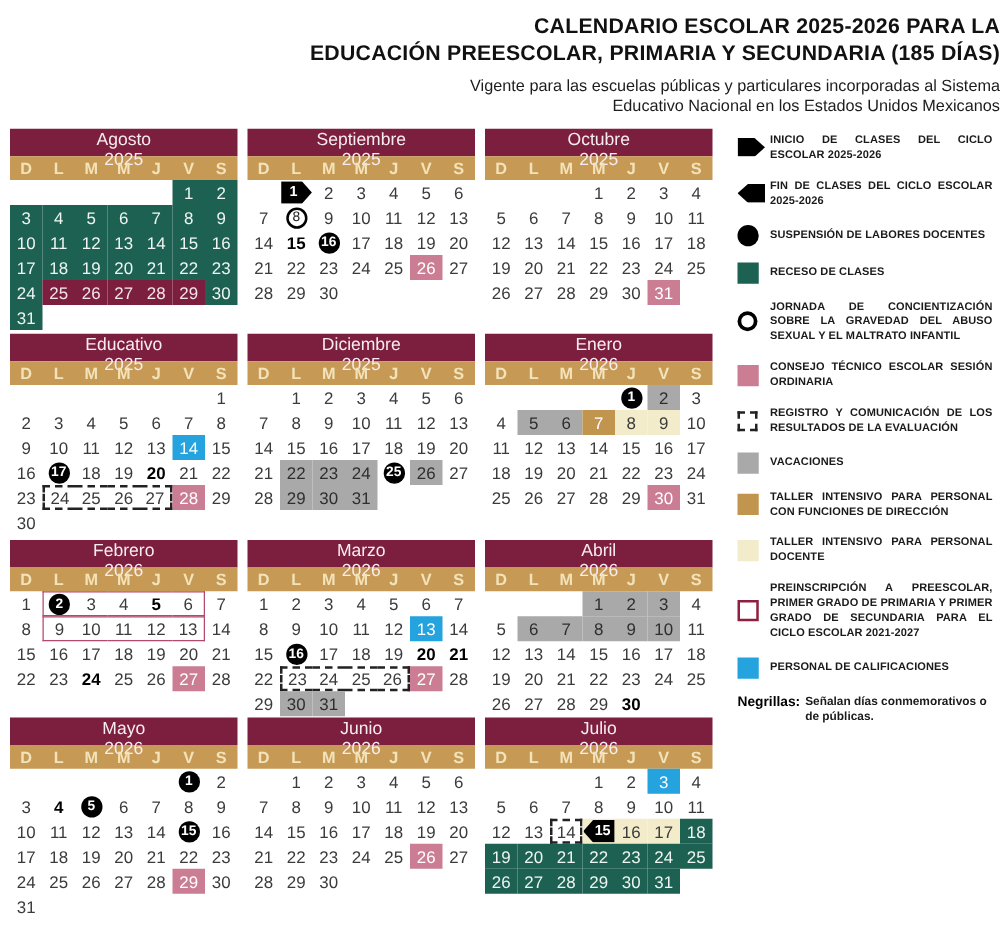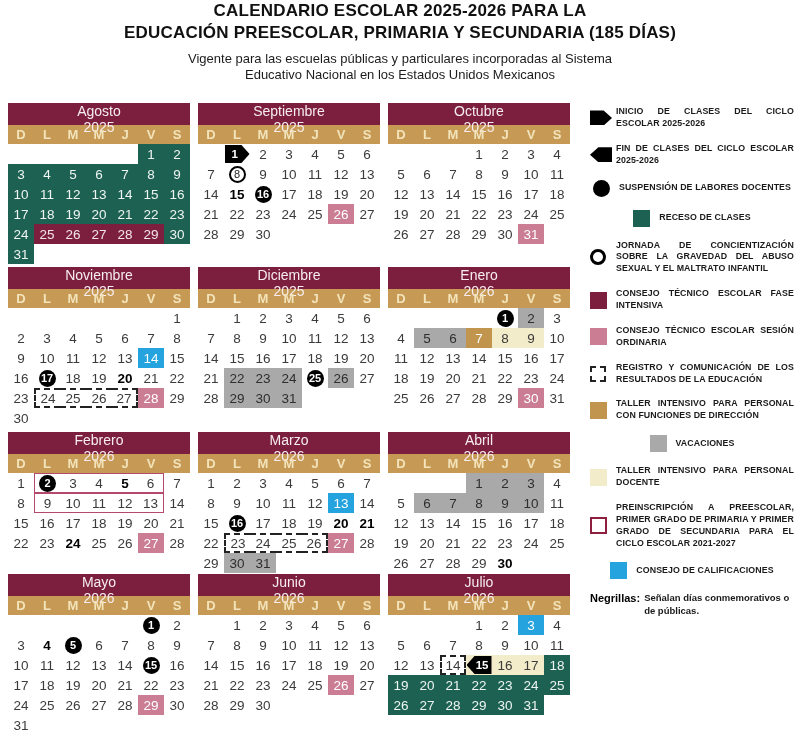--- a/index.html
+++ b/index.html
@@ -1,21 +1,21 @@
 <!DOCTYPE html>
 <html><head>
 <meta charset="utf-8">
 <style>
   * { margin:0; padding:0; box-sizing:border-box; }
   html,body { width:800px; height:745px; background:#ffffff;
     font-family:"Liberation Sans", sans-serif; }
   body { position:relative; overflow:hidden; }
 
   
-  .hdr { text-align:center; padding-top:0; }
+  .hdr { text-align:right; padding-top:10px; }
   .hdr h1 { font-size:17px; line-height:1.28; color:#111; font-weight:700; letter-spacing:.2px;}
   .hdr .sub { margin-top:7px; font-size:13px; line-height:1.3; color:#1c1c1c; font-weight:400;}
 
   
   .months { position:absolute; left:8px; top:103px; display:grid;
     grid-template-columns:182px 182px 182px; column-gap:8px;
     grid-template-rows:164px 165px 142px auto; }
   .month { width:182px; }
   .m-title { height:22px; background:#7c1f3e; color:#f7ecef; display:flex;
     justify-content:space-between; align-items:center; padding:0 6px; font-size:14px;flex-direction:column; }
@@ -49,21 +49,21 @@
   .dashL { border-top:2px dashed #222; border-bottom:2px dashed #222; border-left:2px dashed #222; }
   .dashM { border-top:2px dashed #222; border-bottom:2px dashed #222; }
   .dashR { border-top:2px dashed #222; border-bottom:2px dashed #222; border-right:2px dashed #222; }
   .dashS { border:2px dashed #222; }
   .boxL { border-top:1.5px solid #b5496b; border-bottom:1.5px solid #b5496b; border-left:1.5px solid #b5496b; }
   .boxM { border-top:1.5px solid #b5496b; border-bottom:1.5px solid #b5496b; }
   .boxR { border-top:1.5px solid #b5496b; border-bottom:1.5px solid #b5496b; border-right:1.5px solid #b5496b; }
 
   
   .legend { position:absolute; left:590px; top:106px; width:204px; }
-  .lg-item { display:flex; align-items:center; margin-bottom:13px;justify-content:center; }
+  .lg-item { display:flex; align-items:center; margin-bottom:13px; }
   .lg-icon { flex:0 0 26px; display:flex; justify-content:flex-start; }
   .lg-text { font-size:8.8px; font-weight:700; color:#1a1a1a; line-height:1.35;
     text-align:justify; letter-spacing:.1px; }
   .i-flagR { width:22px; height:15px; background:#000;
     clip-path:polygon(0 0, 62% 0, 100% 50%, 62% 100%, 0 100%); }
   .i-flagL { width:22px; height:15px; background:#000;
     clip-path:polygon(100% 0, 38% 0, 0 50%, 38% 100%, 100% 100%); }
   .i-circ { width:17px; height:17px; border-radius:50%; background:#000; }
   .i-ring { width:16px; height:16px; border-radius:50%; border:3px solid #000; }
   .sw { width:17px; height:17px; }
@@ -282,21 +282,21 @@
         <div class="cell ">27</div>
         <div class="cell ">28</div>
         <div class="cell ">29</div>
         <div class="cell ">30</div>
         <div class="cell pink">31</div>
         <div class="cell "></div>
       </div>
     </div>
     <div class="month">
       <div class="m-title">
-        <span>Noviembre</span>
+        <span>Educativo</span>
         <span>2025</span>
       </div>
       <div class="m-days">
         <span>D</span>
         <span>L</span>
         <span>M</span>
         <span>M</span>
         <span>J</span>
         <span>V</span>
         <span>S</span>
@@ -882,63 +882,57 @@
       <span class="lg-text">RECESO DE CLASES</span>
     </div>
     <div class="lg-item">
       <span class="lg-icon">
         <span class="i-ring"></span>
       </span>
       <span class="lg-text">JORNADA DE CONCIENTIZACIÓN SOBRE LA GRAVEDAD DEL ABUSO SEXUAL Y EL MALTRATO INFANTIL</span>
     </div>
     <div class="lg-item">
       <span class="lg-icon">
-        <span class="sw sw-maroon"></span>
-      </span>
-      <span class="lg-text">CONSEJO TÉCNICO ESCOLAR FASE INTENSIVA</span>
-    </div>
-    <div class="lg-item">
-      <span class="lg-icon">
         <span class="sw sw-pink"></span>
       </span>
       <span class="lg-text">CONSEJO TÉCNICO ESCOLAR SESIÓN ORDINARIA</span>
     </div>
     <div class="lg-item">
       <span class="lg-icon">
         <span class="sw-dash"></span>
       </span>
-      <span class="lg-text">REGISTRO Y COMUNICACIÓN DE LOS RESULTADOS DE LA EDUCACIÓN</span>
+      <span class="lg-text">REGISTRO Y COMUNICACIÓN DE LOS RESULTADOS DE LA EVALUACIÓN</span>
+    </div>
+    <div class="lg-item">
+      <span class="lg-icon">
+        <span class="sw sw-gray"></span>
+      </span>
+      <span class="lg-text">VACACIONES</span>
     </div>
     <div class="lg-item">
       <span class="lg-icon">
         <span class="sw sw-gold"></span>
       </span>
       <span class="lg-text">TALLER INTENSIVO PARA PERSONAL CON FUNCIONES DE DIRECCIÓN</span>
     </div>
     <div class="lg-item">
       <span class="lg-icon">
-        <span class="sw sw-gray"></span>
-      </span>
-      <span class="lg-text">VACACIONES</span>
-    </div>
-    <div class="lg-item">
-      <span class="lg-icon">
         <span class="sw sw-cream"></span>
       </span>
       <span class="lg-text">TALLER INTENSIVO PARA PERSONAL DOCENTE</span>
     </div>
     <div class="lg-item">
       <span class="lg-icon">
         <span class="sw-outline"></span>
       </span>
       <span class="lg-text">PREINSCRIPCIÓN A PREESCOLAR, PRIMER GRADO DE PRIMARIA Y PRIMER GRADO DE SECUNDARIA PARA EL CICLO ESCOLAR 2021-2027</span>
     </div>
     <div class="lg-item">
       <span class="lg-icon">
         <span class="sw sw-blue"></span>
       </span>
-      <span class="lg-text">CONSEJO DE CALIFICACIONES</span>
+      <span class="lg-text">PERSONAL DE CALIFICACIONES</span>
     </div>
     <div class="lg-note">
       <b>Negrillas:</b>
       <span>Señalan días conmemorativos o de públicas.</span>
     </div>
   </div>
 
 </body></html>

